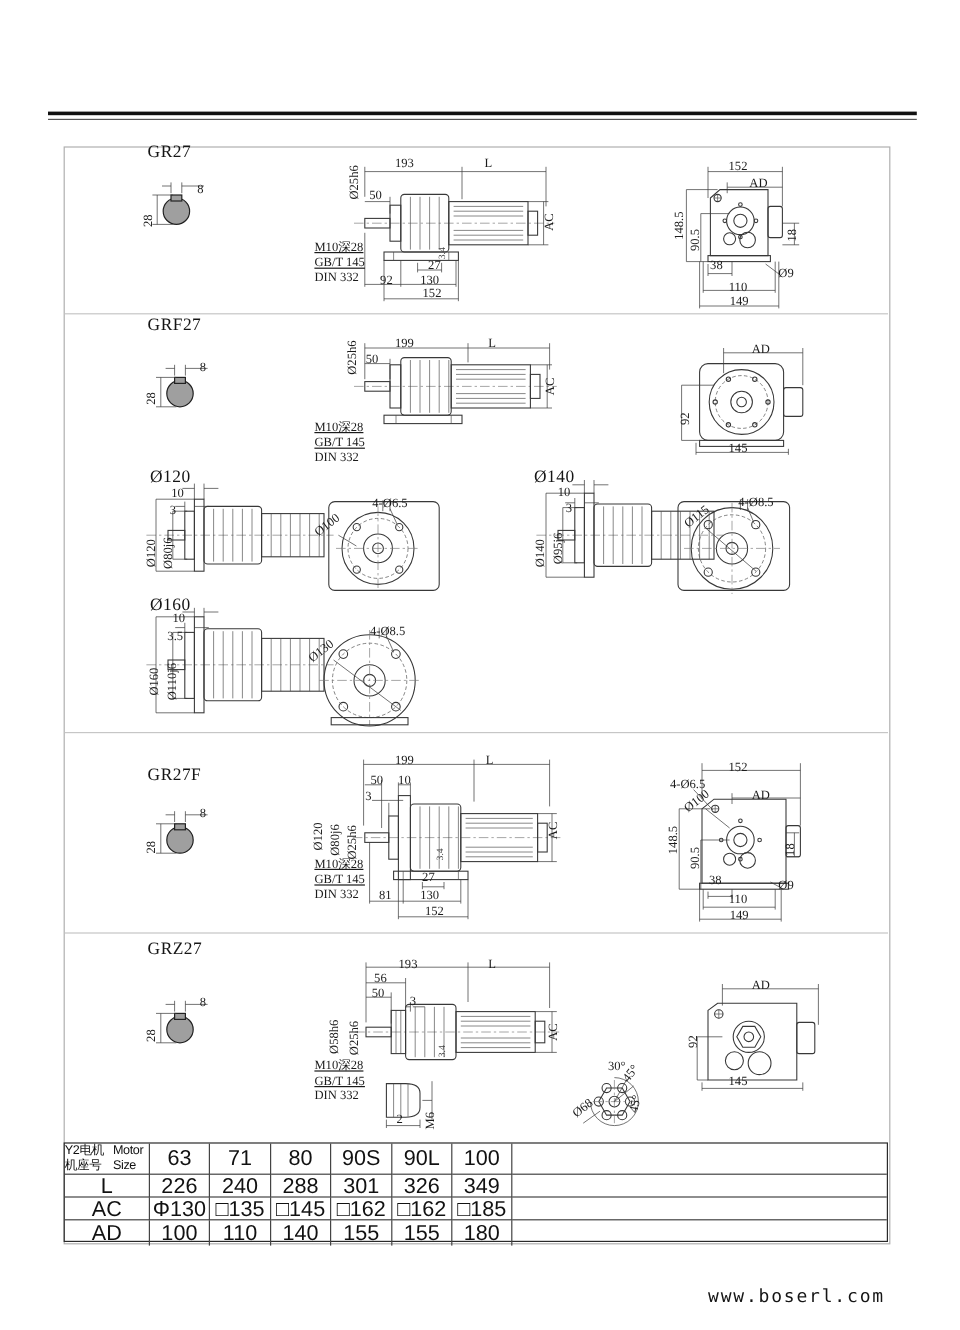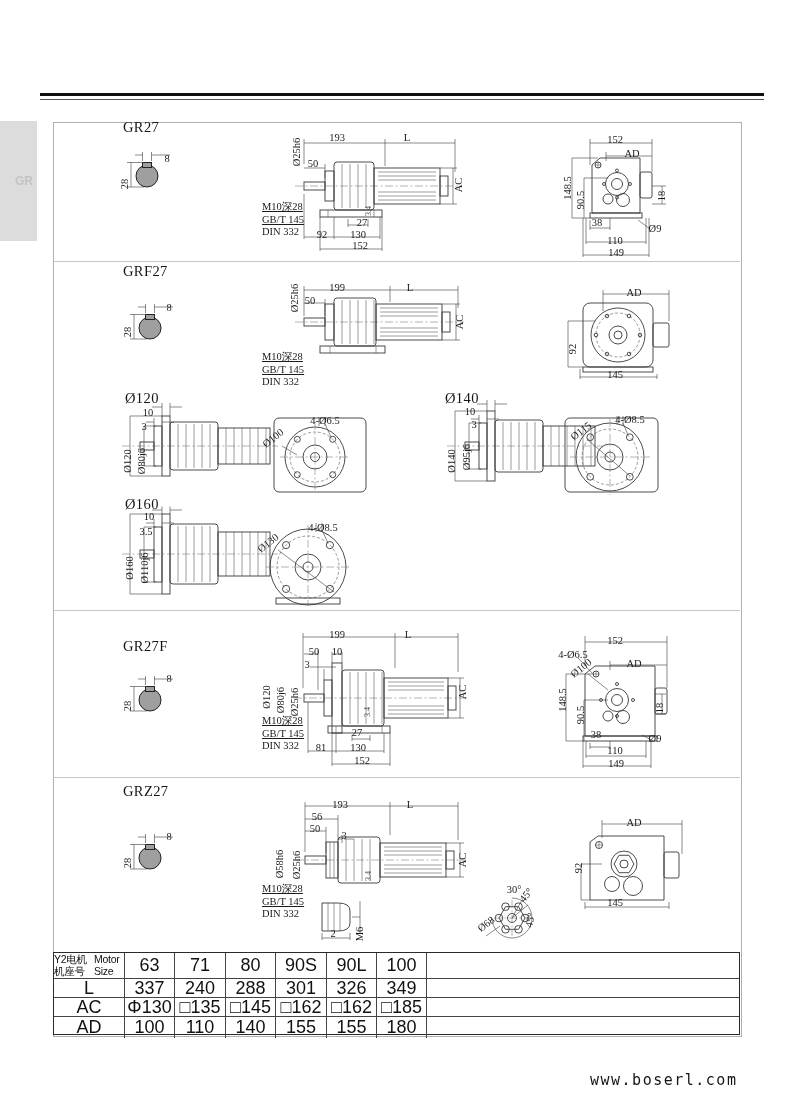--- a/index.html
+++ b/index.html
@@ -40,23 +40,20 @@
   .footer{position:absolute;left:590px;top:1071px;font:15px "DejaVu Sans Mono",monospace;
           letter-spacing:1.5px;color:#151515}
 </style>
 </head>
 <body>
 
 <div id="page">
 
   <div class="toprule1"></div>
   <div class="toprule2"></div>
-  <div class="sidetab">
-    <span>GR</span>
-  </div>
   <div class="frame"></div>
   <div class="hrline" style="top:261px"></div>
   <div class="hrline" style="top:610px"></div>
   <div class="hrline" style="top:777px"></div>
 
   <span class="title" style="left:123px;top:119px">GR27</span>
 
   <svg class="draw" style="left:115px;top:146px" width="70" height="60">
     <circle class="fg" cx="32" cy="30" r="11"></circle>
     <rect class="fg" x="27.5" y="16.5" width="9" height="5"></rect>
@@ -635,21 +632,21 @@
     </div>
     <div class="c">63</div>
     <div class="c">71</div>
     <div class="c">80</div>
     <div class="c">90S</div>
     <div class="c">90L</div>
     <div class="c">100</div>
     <div class="c end"></div>
 
     <div class="c">L</div>
-    <div class="c">337</div>
+    <div class="c">226</div>
     <div class="c">240</div>
     <div class="c">288</div>
     <div class="c">301</div>
     <div class="c">326</div>
     <div class="c">349</div>
     <div class="c end"></div>
 
     <div class="c">AC</div>
     <div class="c">Φ130</div>
     <div class="c">□135</div>

